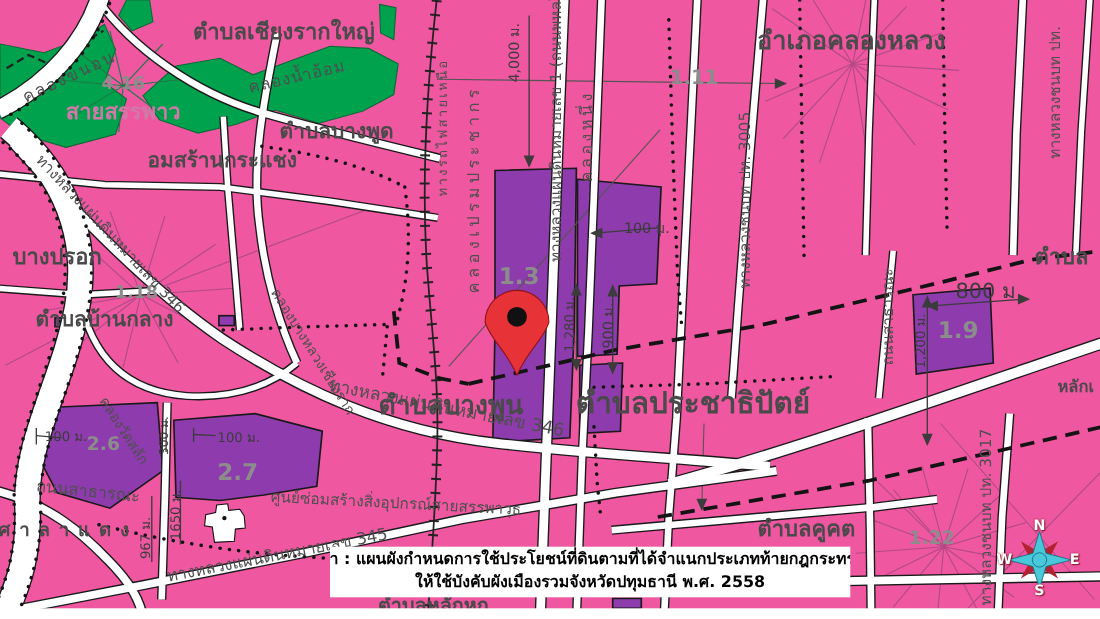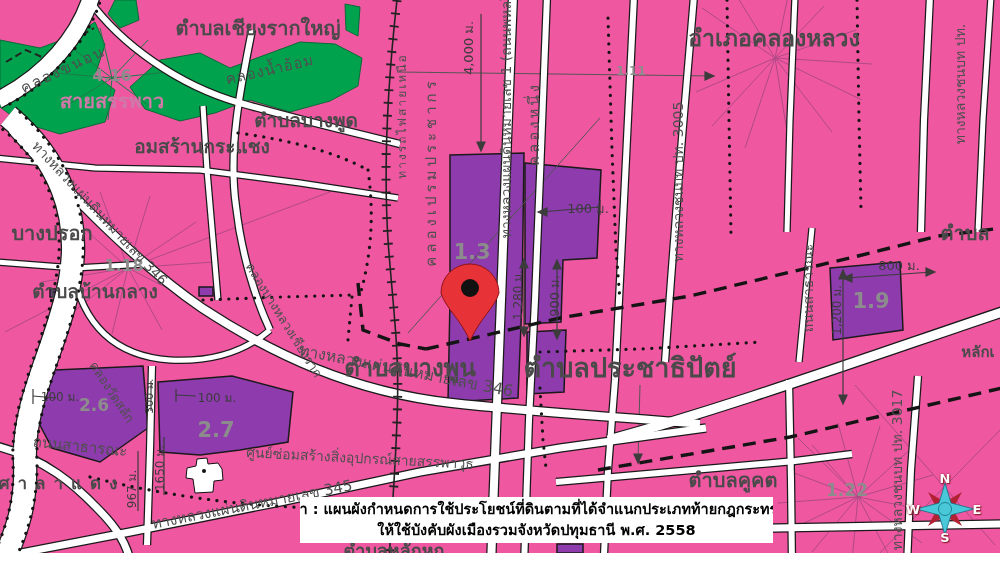--- a/index.html
+++ b/index.html
@@ -268,33 +268,33 @@
 <div class="lbl" style="left:95px;top:291px;font-size:19px">ตำบลบ้านกลาง</div>
 <div class="lbl" style="left:410px;top:368px;font-size:24px">ตำบลบางพูน</div>
 <div class="lbl" style="left:630px;top:367px;font-size:27px">ตำบลประชาธิปัตย์</div>
 <div class="lbl" style="left:62px;top:483px;font-size:17px;letter-spacing:8px">ศาลาแดง</div>
 <div class="lbl" style="left:733px;top:480px;font-size:20px">ตำบลคูคต</div>
 <div class="lbl" style="left:394px;top:551px;font-size:18px">ตำบลหลักหก</div>
 <div class="lbl" style="left:965px;top:233px;font-size:20px">ตำบล</div>
 <div class="lbl" style="left:978px;top:352px;font-size:15px">หลักเ</div>
 
 <div class="lbl num" style="left:112px;top:76px;font-size:16px">4.16</div>
-<div class="lbl num" style="left:631px;top:71px;font-size:12px">1.11</div>
+<div class="lbl num" style="left:631px;top:71px;font-size:18px">1.11</div>
 <div class="lbl num" style="left:124px;top:266px;font-size:16px">1.18</div>
 <div class="lbl num" style="left:472px;top:252px;font-size:21px">1.3</div>
 <div class="lbl num" style="left:871px;top:301px;font-size:21px">1.9</div>
 <div class="lbl num" style="left:94px;top:405px;font-size:17px">2.6</div>
 <div class="lbl num" style="left:216px;top:430px;font-size:21px">2.7</div>
 <div class="lbl num" style="left:847px;top:490px;font-size:17px">1.22</div>
 
 <div class="lbl meas" style="left:468px;top:48px;font-size:13px;--r:-90deg">4,000 ม.</div>
 <div class="lbl meas" style="left:588px;top:208px;font-size:13px">100 ม.</div>
 <div class="lbl meas" style="left:518px;top:295px;font-size:12px;--r:-90deg">1,280 ม.</div>
 <div class="lbl meas" style="left:554px;top:296px;font-size:13px;--r:-90deg">900 ม.</div>
-<div class="lbl meas" style="left:899px;top:265px;font-size:13px">800 ม.</div>
+<div class="lbl meas" style="left:899px;top:265px;font-size:19px">800 ม.</div>
 <div class="lbl meas" style="left:837px;top:310px;font-size:12px;--r:-90deg">1,200 ม.</div>
 <div class="lbl meas" style="left:60px;top:397px;font-size:12px">100 ม.</div>
 <div class="lbl meas" style="left:217px;top:398px;font-size:12px">100 ม.</div>
 <div class="lbl meas" style="left:132px;top:489px;font-size:12px;--r:-90deg">967 ม.</div>
 <div class="lbl meas" style="left:160px;top:468px;font-size:12px;--r:-90deg">1650 ม.</div>
 <div class="lbl meas" style="left:149px;top:396px;font-size:11px;--r:-90deg">300 ม.</div>
 
 <div class="lbl road" style="left:63px;top:70px;font-size:15px;letter-spacing:2px;--r:-25deg">คลองขนอน</div>
 <div class="lbl road" style="left:270px;top:70px;font-size:15px;letter-spacing:1px;--r:-13deg">คลองน้ำอ้อม</div>
 <div class="lbl road" style="left:100px;top:213px;font-size:14px;--r:47deg">ทางหลวงแผ่นดินหมายเลข 346</div>

